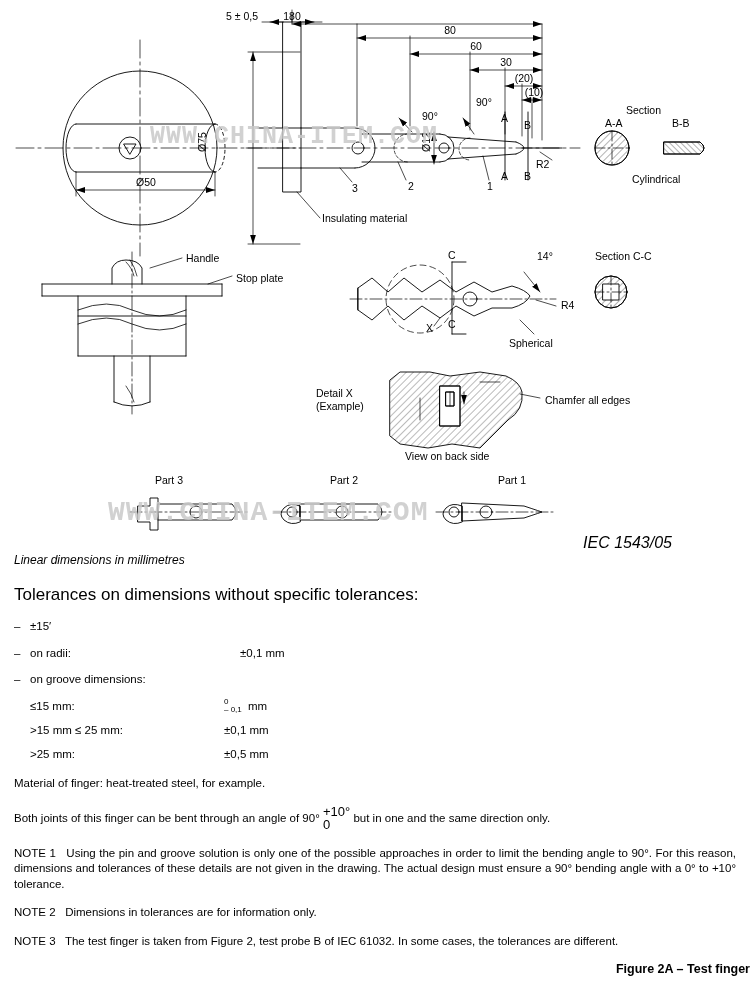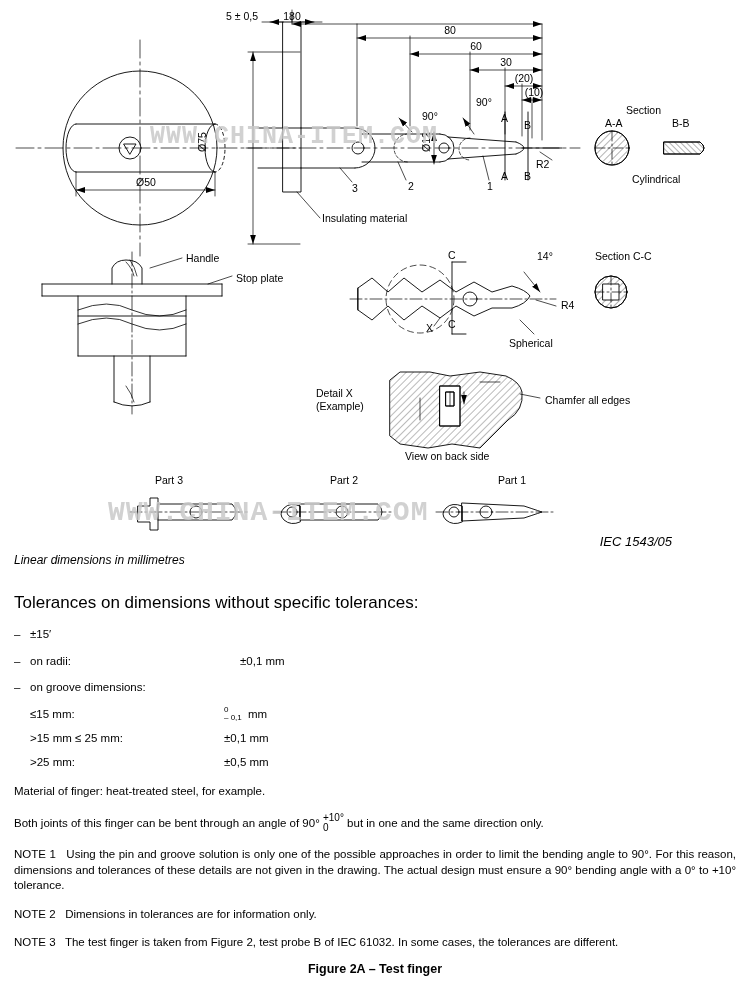--- a/index.html
+++ b/index.html
@@ -61,21 +61,21 @@
     position: absolute;
     left: 14px;
     top: 552px;
     width: 722px;
     font-size: 11.5px;
     line-height: 1.35;
   }
   .italic-note {
     font-style: italic;
     font-size: 12px;
-    margin-bottom: 24px;
+    margin-bottom: 16px;
   }
   .tol-head {
     margin-bottom: 12px;
     font-size: 17px;
   }
   .tol-row {
     display: flex;
     margin-bottom: 11px;
     font-size: 11.5px;
   }
@@ -120,41 +120,41 @@
   .para-note {
     margin-top: 13px;
     font-size: 11.5px;
     text-align: justify;
   }
   .note-lead {
     white-space: nowrap;
   }
   .sup-frac {
     display: inline-block;
-    font-size: 10px;
+    font-size: 13px;
     line-height: 1.02;
     vertical-align: middle;
     position: relative;
     top: -1px;
   }
   .iec-code {
     position: absolute;
     right: 78px;
     top: 534px;
     font-style: italic;
-    font-size: 13px;
+    font-size: 16px;
     color: #000;
     margin-left: 41px;
   }
   .figure-caption {
     position: absolute;
     left: 0;
     right: 0;
     top: 962px;
-    text-align: center;
+    text-align: right;
     font-weight: bold;
     font-size: 12.5px;
   }
 </style>
 </head>
 <body>
 
 <div class="page">
 
   <div class="drawing">

